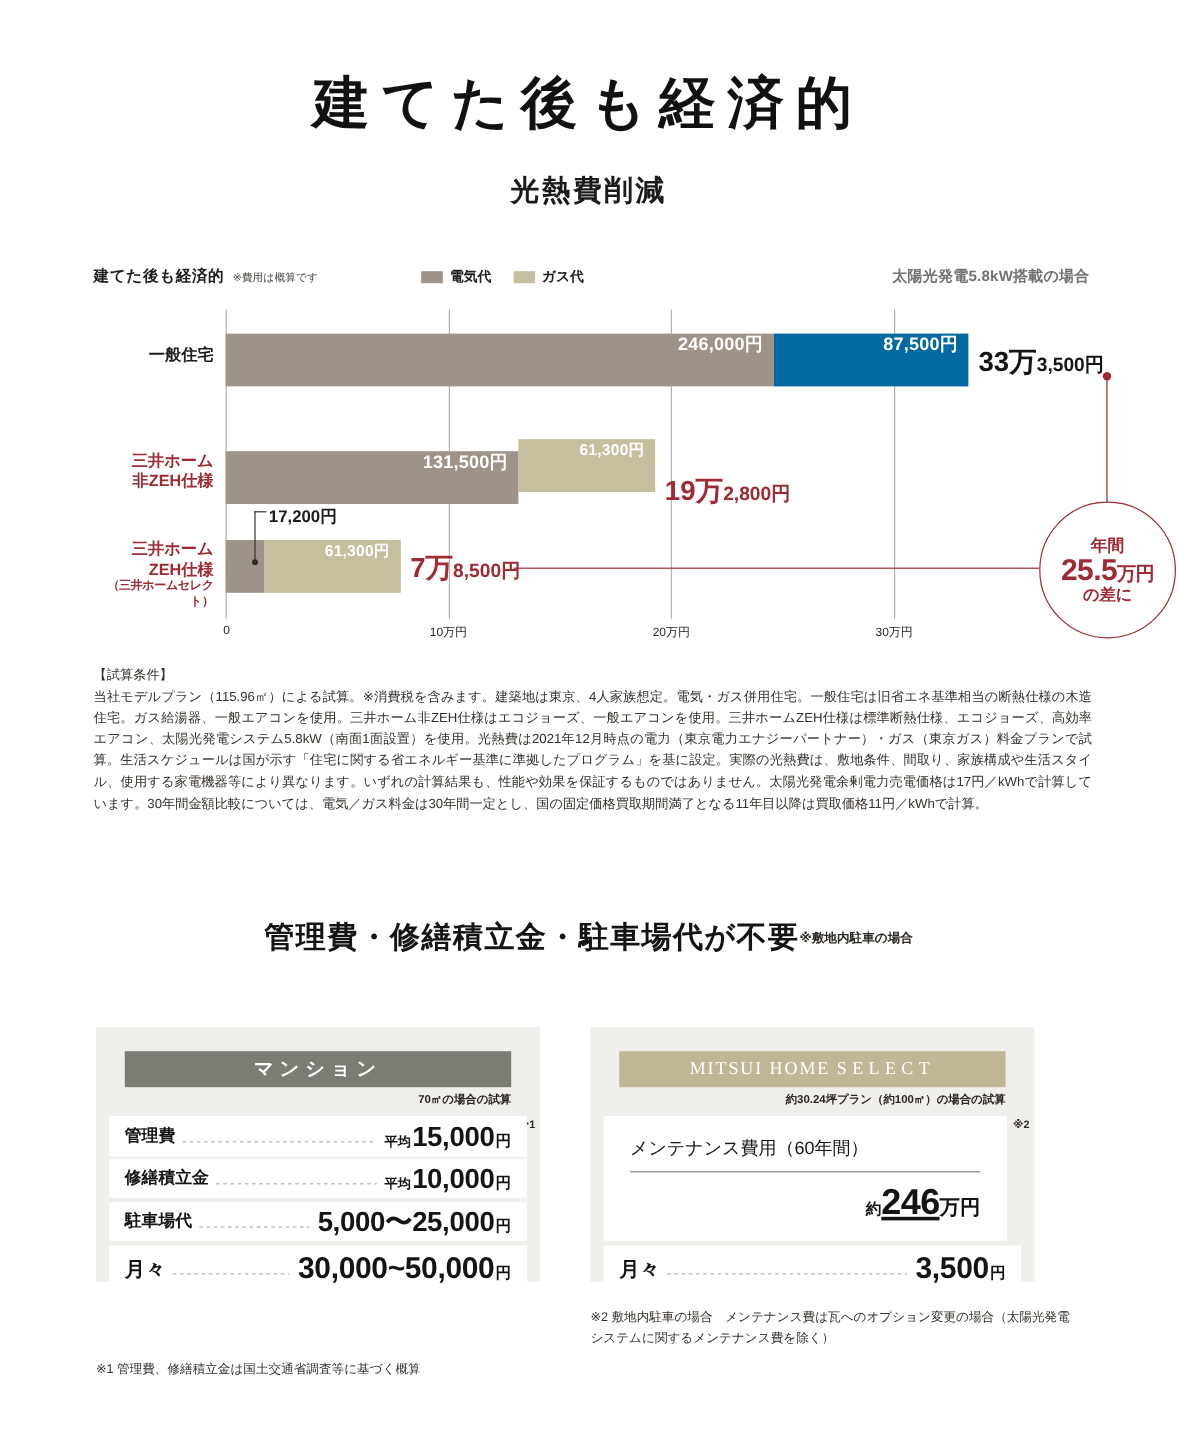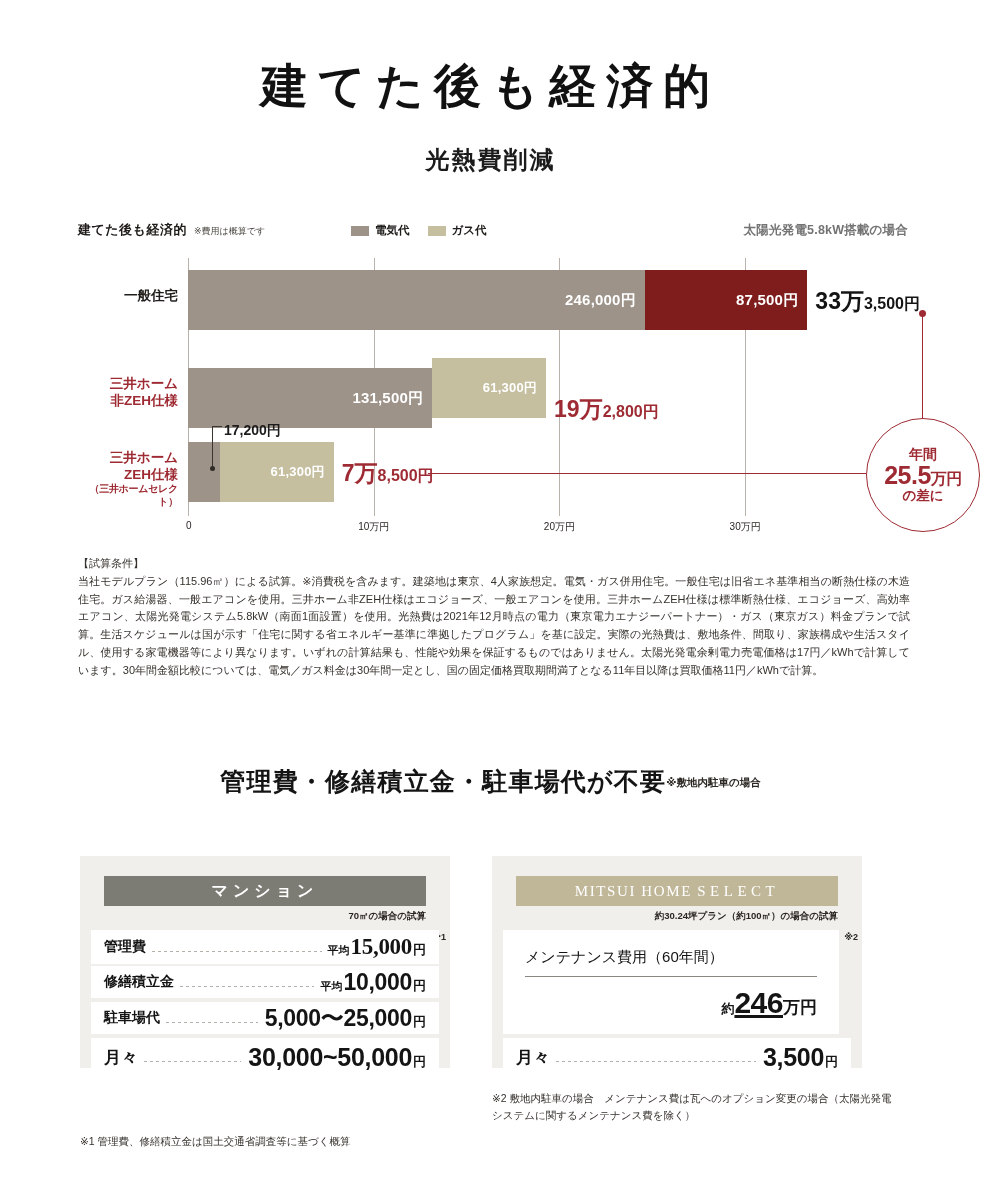--- a/index.html
+++ b/index.html
@@ -144,23 +144,22 @@
     letter-spacing: -0.3px;
   }
 
   .bar {
     position: absolute;
     height: 48px;
     display: flex;
     align-items: center;
   }
   .seg {
-    height: 60px;
-    display: flex;
-    align-items: center;
+    height: 44px;
+    display: flex;
     justify-content: flex-end;
     box-sizing: border-box;
     padding-right: 9px;
   }
   .seg-label {
     color: #ffffff;
     font-size: 15px;
     font-weight: bold;
     letter-spacing: 0.2px;
     white-space: nowrap;
@@ -425,21 +424,21 @@
       <div class="tick-label" style="left: 185.714px;">10万円</div>
       <div class="gridline" style="left: 371.429px;"></div>
       <div class="tick-label" style="left: 371.429px;">20万円</div>
       <div class="gridline" style="left: 557.143px;"></div>
       <div class="tick-label" style="left: 557.143px;">30万円</div>
       <div class="rowlabel" style="left: -112px; top: 30px;">一般住宅</div>
       <div class="bar" style="left: 0px; top: 18px;">
         <div class="seg" style="width: 456.857px; background: rgb(157, 147, 137);">
           <span class="seg-label">246,000円</span>
         </div>
-        <div class="seg" style="width: 162.5px; background: #7f1d1d;">
+        <div class="seg" style="width: 162.5px; background: #0369a1;">
           <span class="seg-label">87,500円</span>
         </div>
       </div>
       <div class="total dark" style="left: 627.357px; top: 32px;"><span class="big">33万</span><span class="sm">3,500円</span></div>
       <div class="rowlabel accent" style="left: -112px; top: 118px;">三井ホーム<br>非ZEH仕様</div>
       <div class="bar" style="left: 0px; top: 106px;">
         <div class="seg" style="width: 244.214px; background: rgb(157, 147, 137); margin-top: 20px;">
           <span class="seg-label">131,500円</span>
         </div>
         <div class="seg" style="width: 113.843px; background: rgb(197, 191, 160);">
@@ -478,21 +477,21 @@
   <span class="main">管理費・修繕積立金・駐車場代が不要</span><span class="note">※敷地内駐車の場合</span>
 </div>
 
 <div class="card card-left">
   <div class="card-header mansion">
     <span class="card-header-text">マンション</span>
   </div>
   <div class="card-note">70㎡の場合の試算</div>
   <div class="card-mark" style="right:4px; top:76px;">※1</div>
 
-  <div class="line-row" style="top:74px; height:34px;font-family:Liberation Serif, serif;">
+  <div class="line-row" style="top:74px; height:34px;">
     <span class="lr-label">管理費</span>
     <span class="lr-dots"></span>
     <span class="lr-value">
       <span class="pre">平均</span>
         <span class="num">15,000</span>
         <span class="unit">円</span>
     </span>
   </div>
 
   <div class="line-row" style="top:110px; height:32px;">

